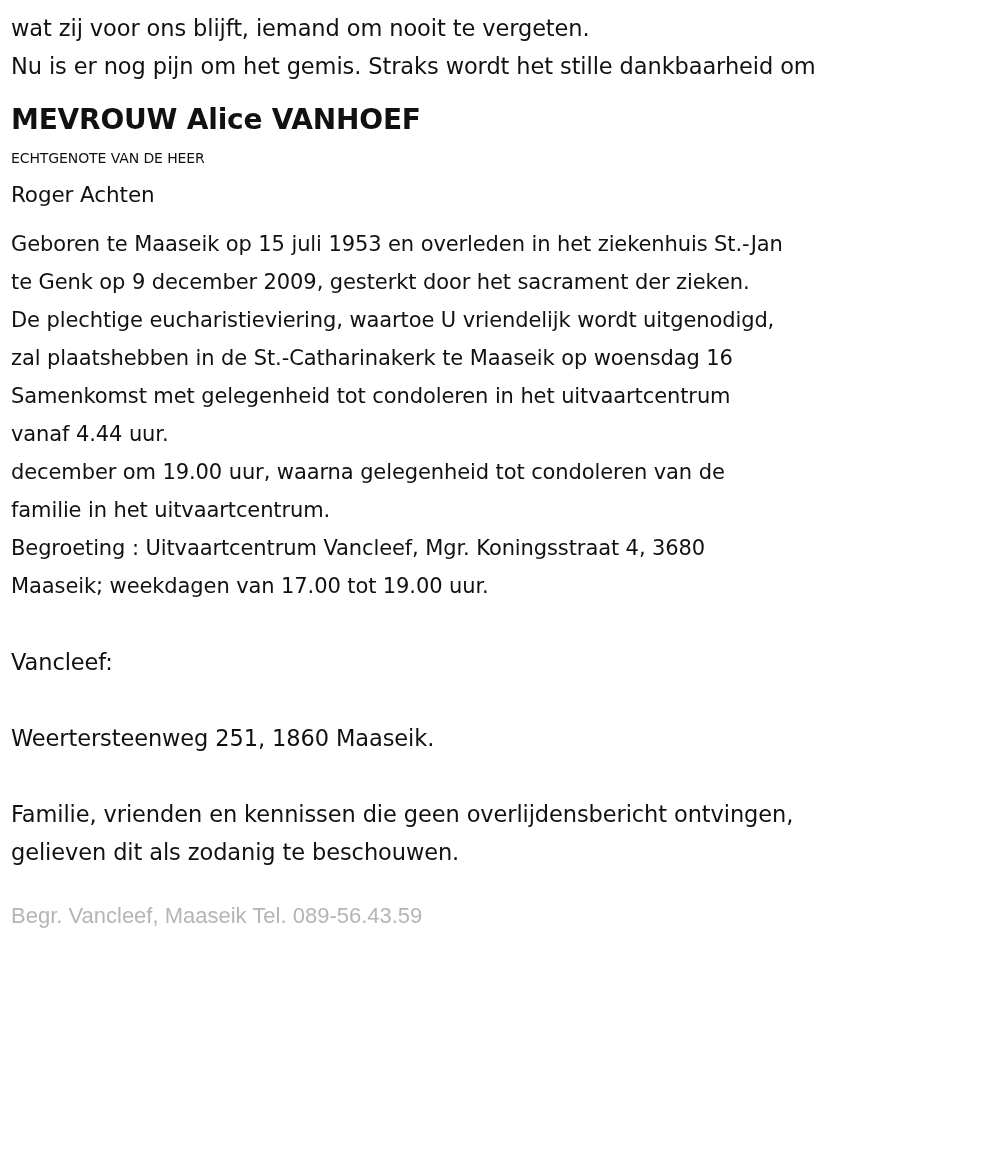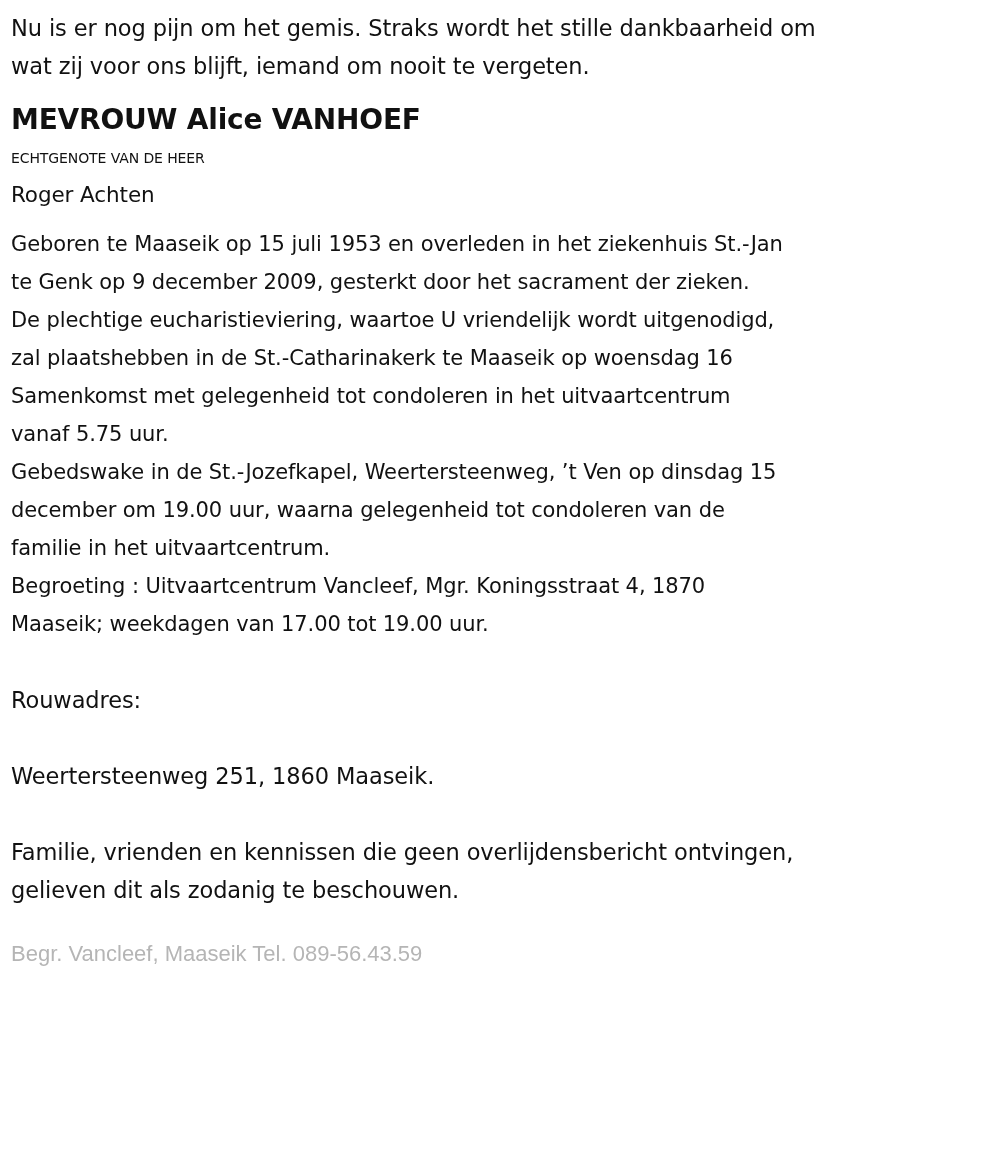--- a/index.html
+++ b/index.html
@@ -102,45 +102,44 @@
     letter-spacing: 0px;
     font-family: Liberation Sans, sans-serif;
   }
 </style>
 </head>
 <body>
 
 <div class="page">
 
   <div class="intro">
+    <div>wat zij voor ons blijft, iemand om nooit te vergeten.</div>
     <div>Nu is er nog pijn om het gemis. Straks wordt het stille dankbaarheid om</div>
-    <div>wat zij voor ons blijft, iemand om nooit te vergeten.</div>
   </div>
 
   <div class="name-block">
     <div class="deceased-name">MEVROUW Alice VANHOEF</div>
     <div class="relation-label">ECHTGENOTE VAN DE HEER</div>
     <div class="spouse-name">Roger Achten</div>
   </div>
 
   <div class="announcement">
     <div class="para">Geboren te Maaseik op 15 juli 1953 en overleden in het ziekenhuis St.-Jan</div>
     <div class="para">te Genk op 9 december 2009, gesterkt door het sacrament der zieken.</div>
     <div class="para">De plechtige eucharistieviering, waartoe U vriendelijk wordt uitgenodigd,</div>
     <div class="para">zal plaatshebben in de St.-Catharinakerk te Maaseik op woensdag 16</div>
     <div class="para">Samenkomst met gelegenheid tot condoleren in het uitvaartcentrum</div>
-    <div class="para">vanaf 5.75 uur.</div>
-    <div class="para">Gebedswake in de St.-Jozefkapel, Weertersteenweg, ’t Ven op dinsdag 15</div>
+    <div class="para">vanaf 4.44 uur.</div>
     <div class="para">december om 19.00 uur, waarna gelegenheid tot condoleren van de</div>
     <div class="para">familie in het uitvaartcentrum.</div>
-    <div class="para">Begroeting : Uitvaartcentrum Vancleef, Mgr. Koningsstraat 4, 1870</div>
+    <div class="para">Begroeting : Uitvaartcentrum Vancleef, Mgr. Koningsstraat 4, 3680</div>
     <div class="para">Maaseik; weekdagen van 17.00 tot 19.00 uur.</div>
   </div>
 
-  <div class="mourning-heading">Rouwadres:</div>
+  <div class="mourning-heading">Vancleef:</div>
   <div class="mourning-address">Weertersteenweg 251, 1860 Maaseik.</div>
 
   <div class="closing-notice">
     <div>Familie, vrienden en kennissen die geen overlijdensbericht ontvingen,</div>
     <div>gelieven dit als zodanig te beschouwen.</div>
   </div>
 
   <div class="footer-credit">Begr. Vancleef, Maaseik Tel. 089-56.43.59</div>
 
 </div>

